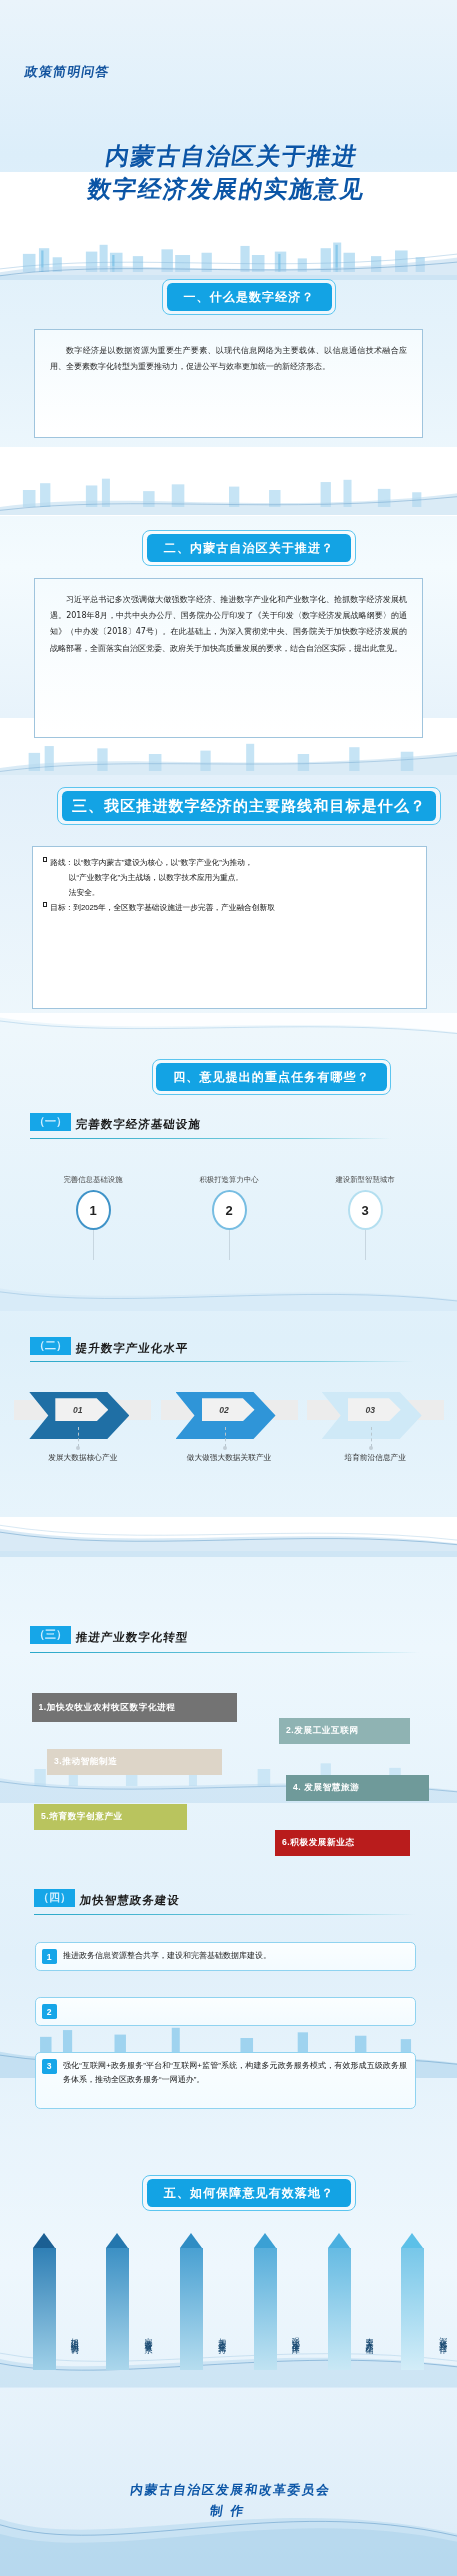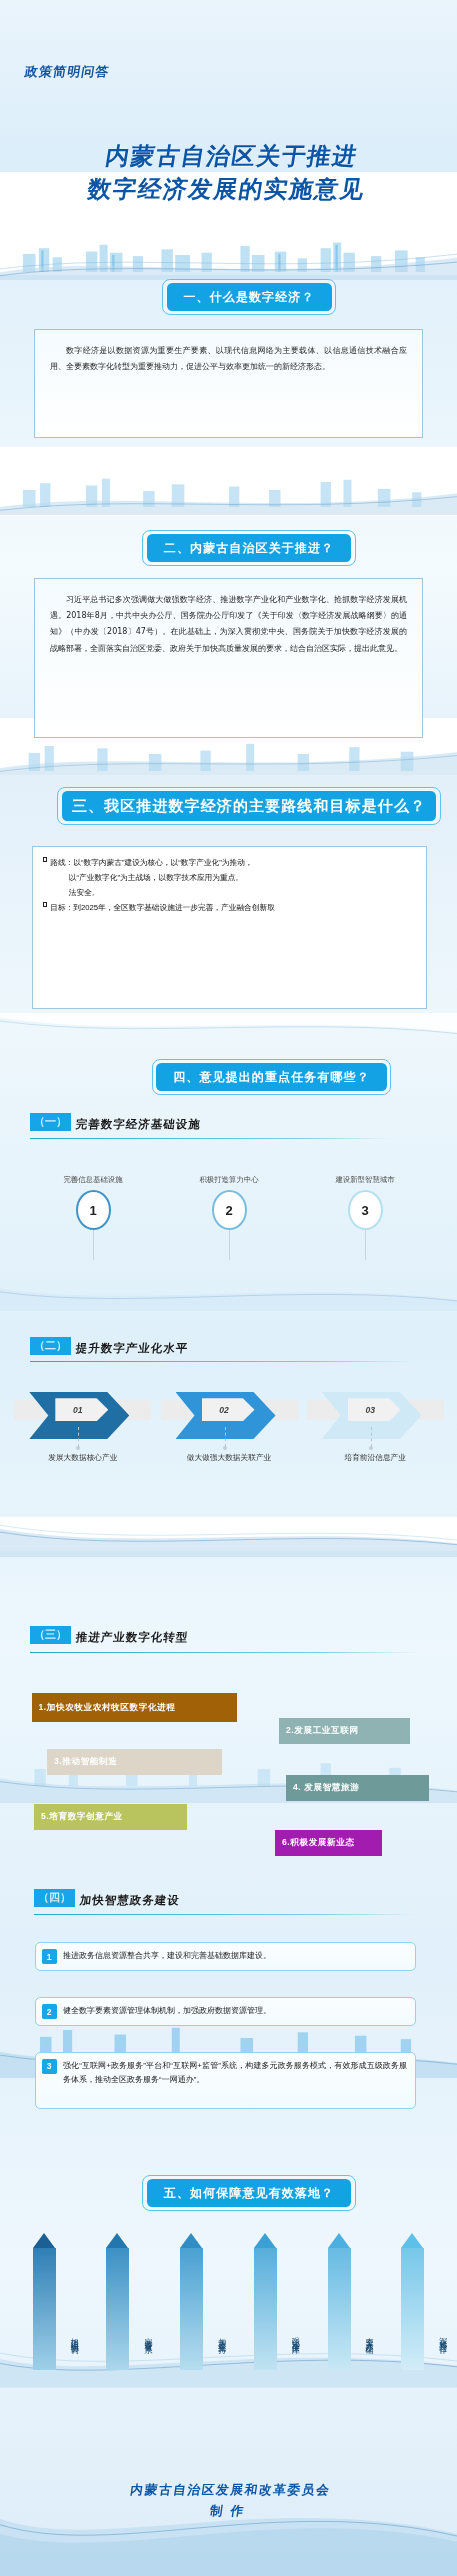--- a/index.html
+++ b/index.html
@@ -423,40 +423,39 @@
       </div>
     </div>
   </div>
 
   <div class="subhead" style="left:30px;top:1626px;">
     <span class="tag">（三）</span>
     <span class="stxt">推进产业数字化转型</span>
   </div>
   <div class="subrule" style="left:30px;top:1652px;width:389px;"></div>
 
-  <div class="stair" style="left:31.5px;top:1693px;width:205px;height:29px;background:#a16207;">1.加快农牧业农村牧区数字化进程</div>
+  <div class="stair" style="left:31.5px;top:1693px;width:205px;height:29px;background:#737373;">1.加快农牧业农村牧区数字化进程</div>
   <div class="stair" style="left:279px;top:1718px;width:131px;height:26px;background:#8fb3b3;">2.发展工业互联网</div>
   <div class="stair" style="left:47px;top:1749px;width:175px;height:26px;background:#ddd5c8;color:#fff;">3.推动智能制造</div>
   <div class="stair" style="left:286px;top:1775px;width:143px;height:26px;background:#6f9a9a;">4. 发展智慧旅游</div>
   <div class="stair" style="left:34px;top:1804px;width:153px;height:26px;background:#b9c45e;">5.培育数字创意产业</div>
-  <div class="stair" style="left:275px;top:1830px;width:107px;height:26px;background:#a21caf;">6.积极发展新业态</div>
+  <div class="stair" style="left:275px;top:1830px;width:135px;height:26px;background:#b91c1c;">6.积极发展新业态</div>
 
   <div class="subhead" style="left:34px;top:1889px;">
     <span class="tag">（四）</span>
     <span class="stxt">加快智慧政务建设</span>
   </div>
   <div class="subrule" style="left:34px;top:1914px;width:381px;"></div>
 
   <div class="nrow" style="left:35px;top:1942px;width:381px;height:29px;align-items:center;">
     <span class="nbadge">1</span>
     <span class="ntxt">推进政务信息资源整合共享，建设和完善基础数据库建设。</span>
   </div>
   <div class="nrow" style="left:35px;top:1997px;width:381px;height:29px;align-items:center;">
     <span class="nbadge">2</span>
-    <span class="ntxt">健全数字要素资源管理体制机制，加强政府数据资源管理。</span>
   </div>
   <div class="nrow" style="left:35px;top:2052px;width:381px;height:57px;">
     <span class="nbadge">3</span>
     <span class="ntxt">强化“互联网+政务服务”平台和“互联网+监管”系统，构建多元政务服务模式，有效形成五级政务服务体系，推动全区政务服务“一网通办”。</span>
   </div>
 
   <div class="qhead" style="top:2175px;">
     <div class="outer">
       <div class="inner">五、如何保障意见有效落地？</div>
     </div>

